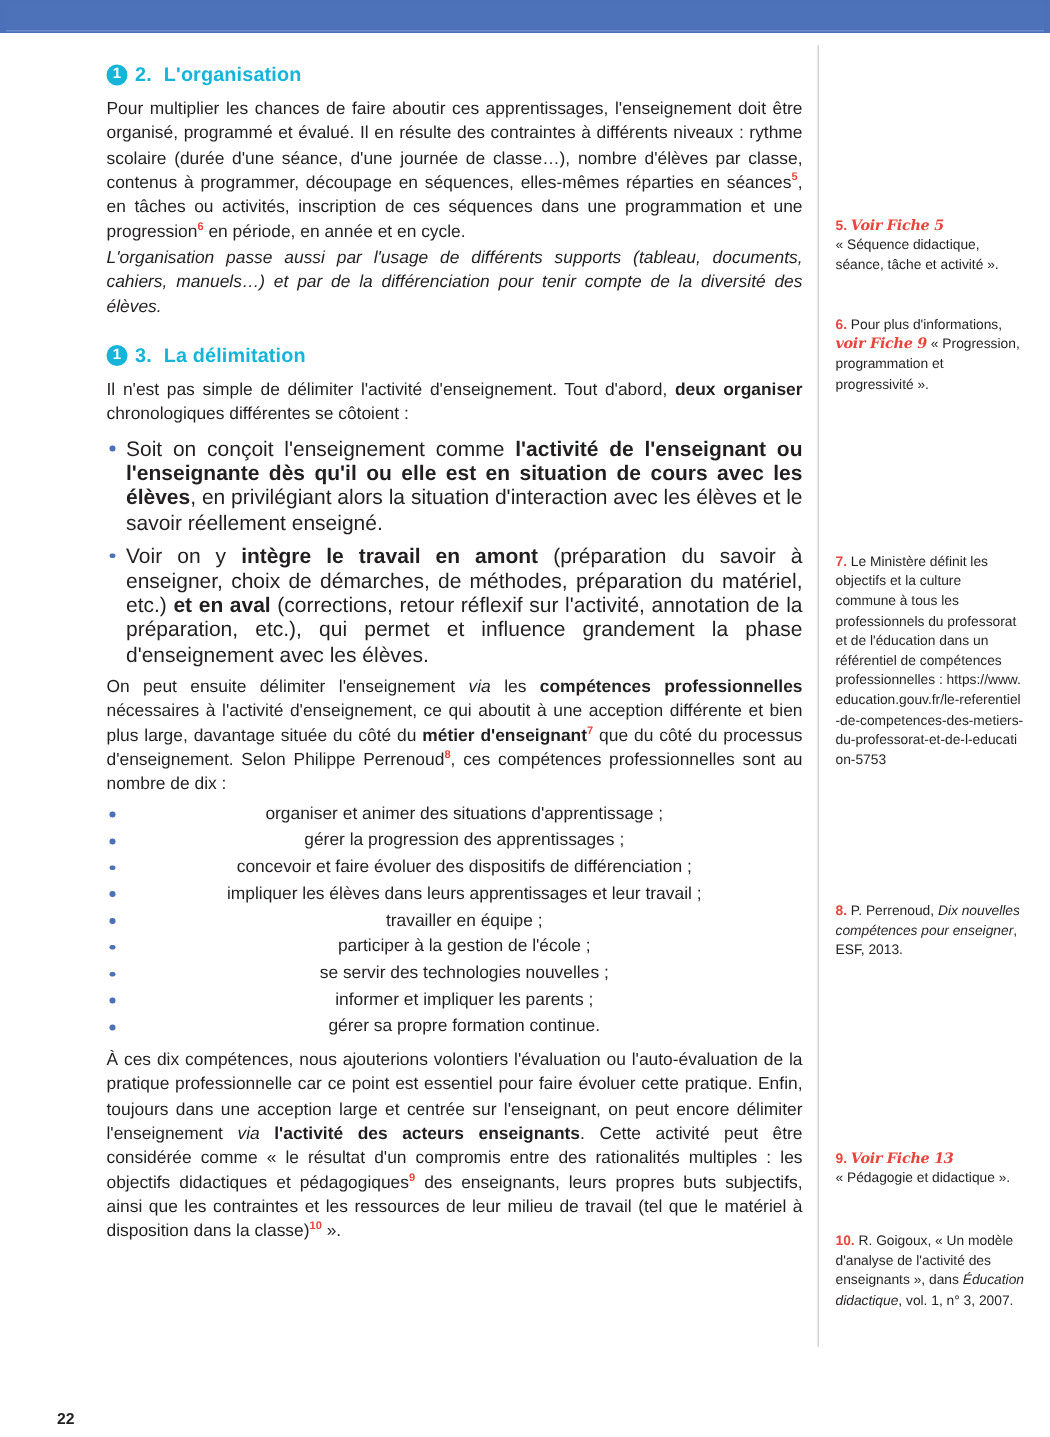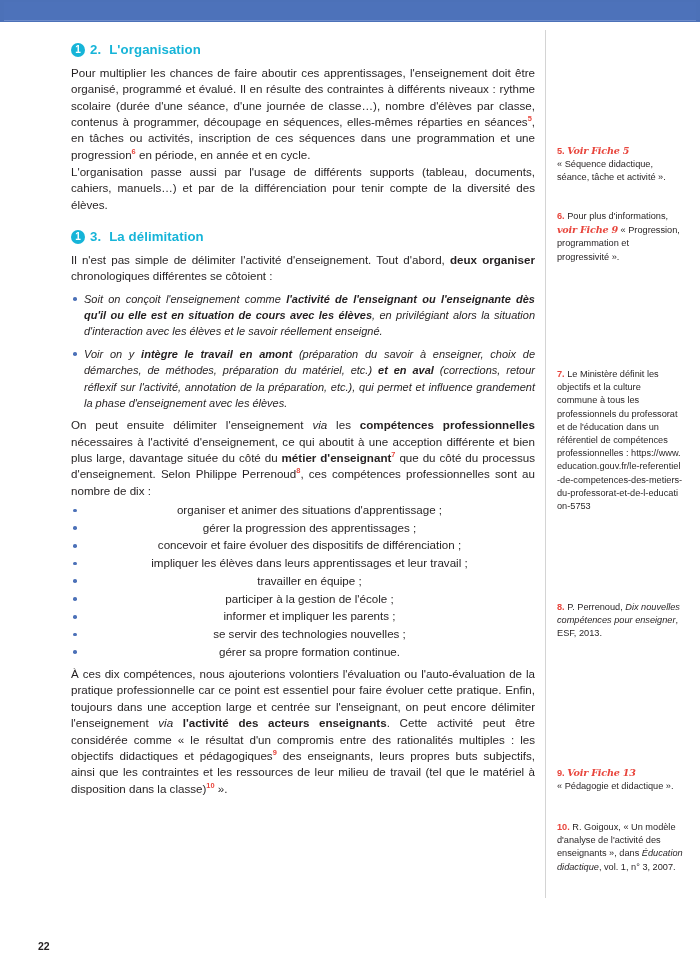--- a/index.html
+++ b/index.html
@@ -88,21 +88,21 @@
 
   p.body {
     margin: 0 0 0 0;
     font-size: 11.6px;
     line-height: 16.35px;
     text-align: justify;
     text-justify: inter-word;
     color: #231f20;
     hyphens: manual;
   }
-  p.body + p.body { margin-top: 1px; }
+  p.body + p.body { margin-top: 1px; font-style: italic; }
   p.gap { margin-top: 6px; }
 
   b.hl { font-weight: bold; }
   i.it { font-style: italic; }
 
   sup.fn {
     color: #e8453c;
     font-size: 7.4px;
     font-weight: bold;
     vertical-align: super;
@@ -130,24 +130,23 @@
     width: 3.6px;
     height: 3.6px;
     border-radius: 50%;
     background: #4c71b8;
   }
 
   p.dotted {
     position: relative;
     padding-left: 13px;
     margin: 6px 0 0 0;
-    font-size: 11px;
+    font-size: 14px;
     line-height: 16.35px;
     text-align: justify;
-    font-style: italic;
   }
   p.dotted::before {
     content: "";
     position: absolute;
     left: 2px;
     top: 6.6px;
     width: 3.6px;
     height: 3.6px;
     border-radius: 50%;
     background: #4c71b8;
@@ -240,22 +239,22 @@
       <span>On peut ensuite délimiter l'enseignement </span><i class="it">via</i><span> les </span><b class="hl">compétences professionnelles</b><span> nécessaires à l'activité d'enseignement, ce qui aboutit à une acception différente et bien plus large, davantage située du côté du </span><b class="hl">métier d'enseignant</b><sup class="fn">7</sup><span> que du côté du processus d'enseignement. Selon Philippe Perrenoud</span><sup class="fn">8</sup><span>, ces compétences professionnelles sont au nombre de dix :</span>
     </p>
 
     <ul class="dots">
       <li>organiser et animer des situations d'apprentissage ;</li>
       <li>gérer la progression des apprentissages ;</li>
       <li>concevoir et faire évoluer des dispositifs de différenciation ;</li>
       <li>impliquer les élèves dans leurs apprentissages et leur travail ;</li>
       <li>travailler en équipe ;</li>
       <li>participer à la gestion de l'école ;</li>
+      <li>se servir des technologies nouvelles ;</li>
       <li>informer et impliquer les parents ;</li>
-      <li>se servir des technologies nouvelles ;</li>
       <li>gérer sa propre formation continue.</li>
     </ul>
 
     <p class="body gap">
       <span>À ces dix compétences, nous ajouterions volontiers l'évaluation ou l'auto-évaluation de la pratique professionnelle car ce point est essentiel pour faire évoluer cette pratique. Enfin, toujours dans une acception large et centrée sur l'enseignant, on peut encore délimiter l'enseignement </span><i class="it">via</i><span> </span><b class="hl">l'activité des acteurs enseignants</b><span>. Cette activité peut être considérée comme « le résultat d'un compromis entre des rationalités multiples : les objectifs didactiques et pédagogiques</span><sup class="fn">9</sup><span> des enseignants, leurs propres buts subjectifs, ainsi que les contraintes et les ressources de leur milieu de travail (tel que le matériel à disposition dans la classe)</span><sup class="fn">10</sup><span> ».</span>
     </p>
 
   </div>
 
   <div id="margin-column">

